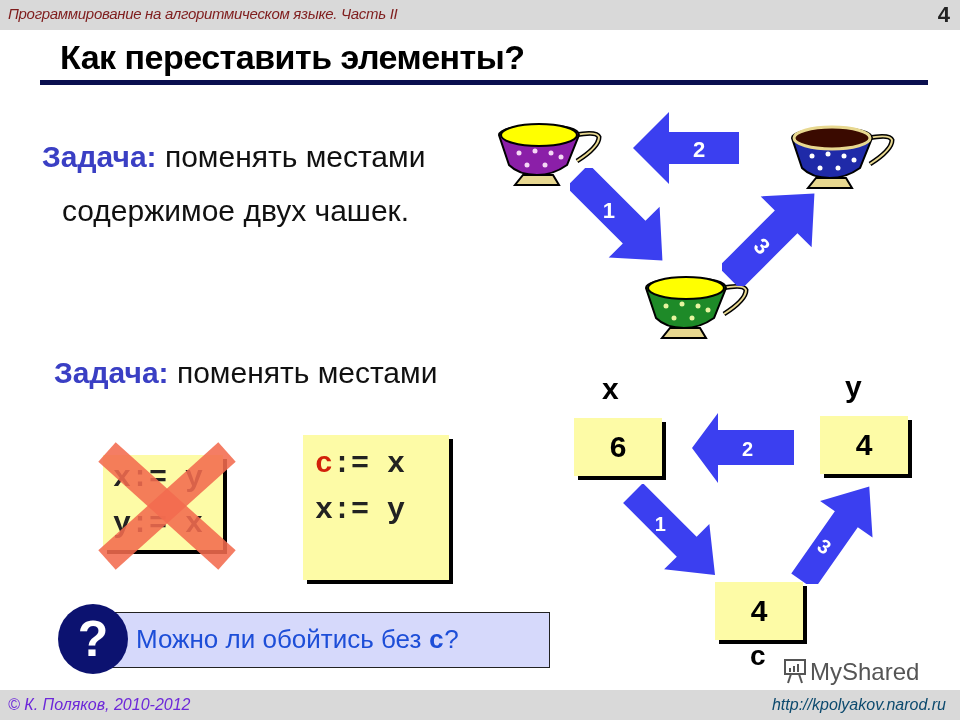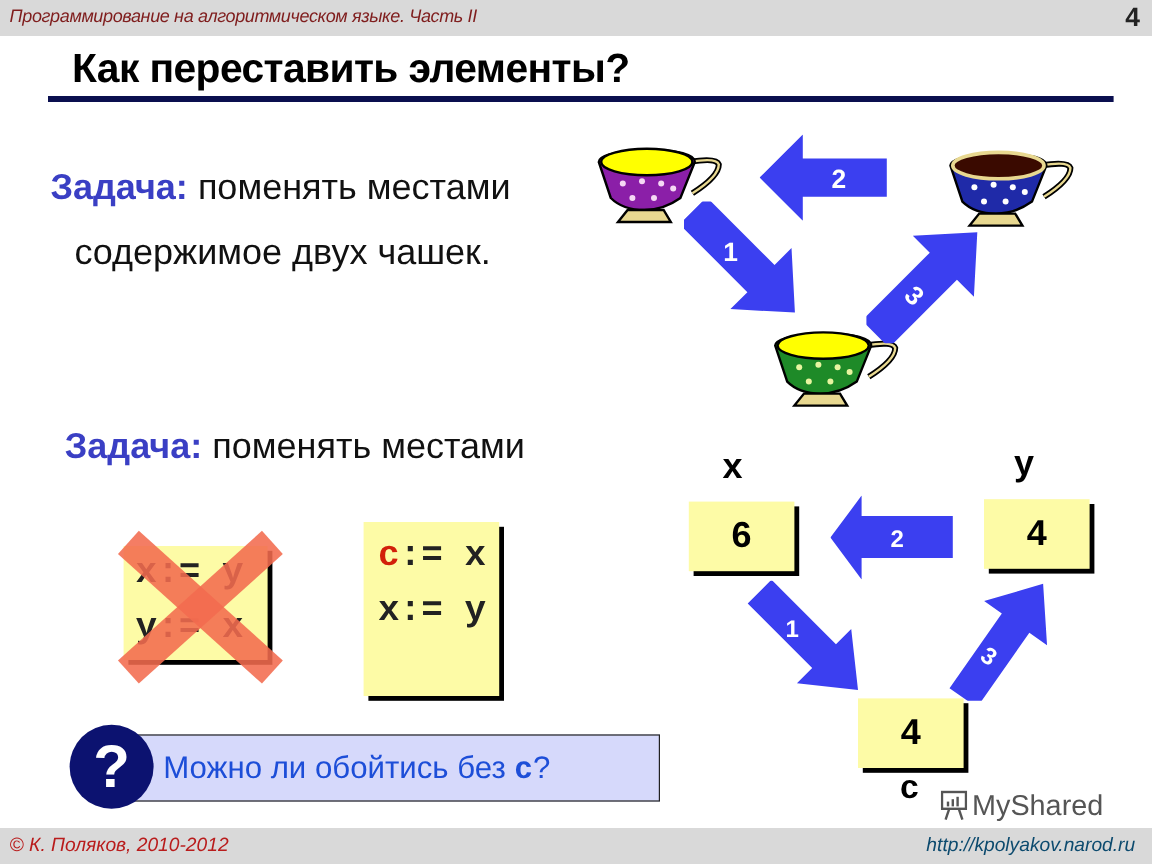--- a/index.html
+++ b/index.html
@@ -23,38 +23,38 @@
   .cup { position: absolute; }
 
   .arrow { position: absolute; }
   .arrow-num { fill: #fff; font-family: "Liberation Sans", sans-serif; font-weight: bold; }
 
   .codebox { position: absolute; background: #fdfba6; box-shadow: 4px 4px 0 #000; font-family: "Liberation Mono", monospace; font-weight: bold; font-size: 30px; color: #222; }
   .codebox .line { height: 46px; line-height: 46px; padding-left: 12px; white-space: pre; }
   .codebox .var-c { color: #d2200a; }
   .code-wrong { left: 103px; top: 455px; width: 120px; height: 95px; }
   .code-wrong .line { padding-left: 10px; }
-  .code-right { left: 303px; top: 435px; width: 113px; height: 145px; padding-top: 6px; }
+  .code-right { left: 303px; top: 435px; width: 146px; height: 145px; padding-top: 6px; }
 
   .cross { position: absolute; left: 93px; top: 440px; width: 148px; height: 130px; pointer-events: none; }
 
   .varname { position: absolute; font-size: 30px; font-weight: bold; }
   .cell { position: absolute; width: 88px; height: 58px; background: #fdfba6; box-shadow: 4px 4px 0 #000; font-size: 30px; font-weight: bold; text-align: center; line-height: 58px; }
 
   .question { position: absolute; left: 58px; top: 612px; width: 492px; height: 56px; }
   .question .qbox { position: absolute; left: 40px; top: 0; width: 452px; height: 56px; background: #d6d9fb; border: 1px solid #222; }
   .question .qtext { position: absolute; left: 78px; top: 12px; font-size: 26px; color: #1d4ed8; white-space: nowrap; }
   .question .qtext .var-c { font-family: "Liberation Mono", monospace; font-weight: bold; }
   .question .qcircle { position: absolute; left: 0; top: -8px; width: 70px; height: 70px; border-radius: 50%; background: #0c1270; color: #fff; font-size: 50px; font-weight: bold; text-align: center; line-height: 70px; }
 
   .watermark { position: absolute; left: 784px; top: 658px; font-size: 24px; color: #555; display: flex; align-items: flex-start; gap: 4px; }
   .watermark .wm-icon { width: 22px; height: 26px; }
 
   .footer { position: absolute; left: 0; top: 690px; width: 960px; height: 30px; background: #d9d9d9; }
-  .footer .copy { position: absolute; left: 8px; top: 6px; font-size: 16px; font-style: italic; color: #b91c1c; }
+  .footer .copy { position: absolute; left: 8px; top: 6px; font-size: 16px; font-style: italic; color: #6d28d9; }
   .footer .url { position: absolute; right: 14px; top: 6px; font-size: 16px; font-style: italic; color: #0c4a6e; }
 </style>
 </head>
 <body>
 
 <div class="topbar">
   <span class="course">Программирование на алгоритмическом языке. Часть II</span>
   <span class="pagenum">4</span>
 </div>
 

